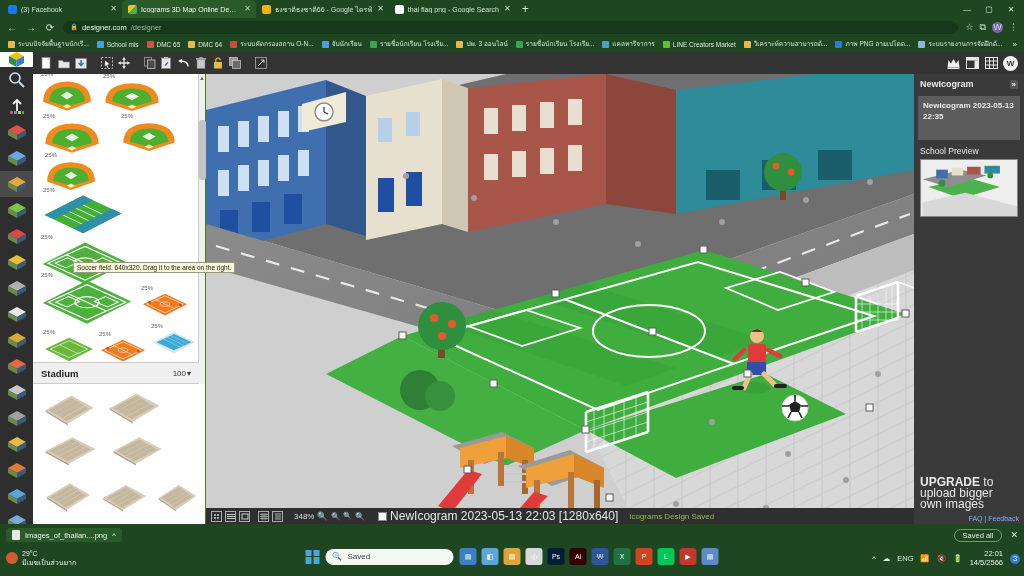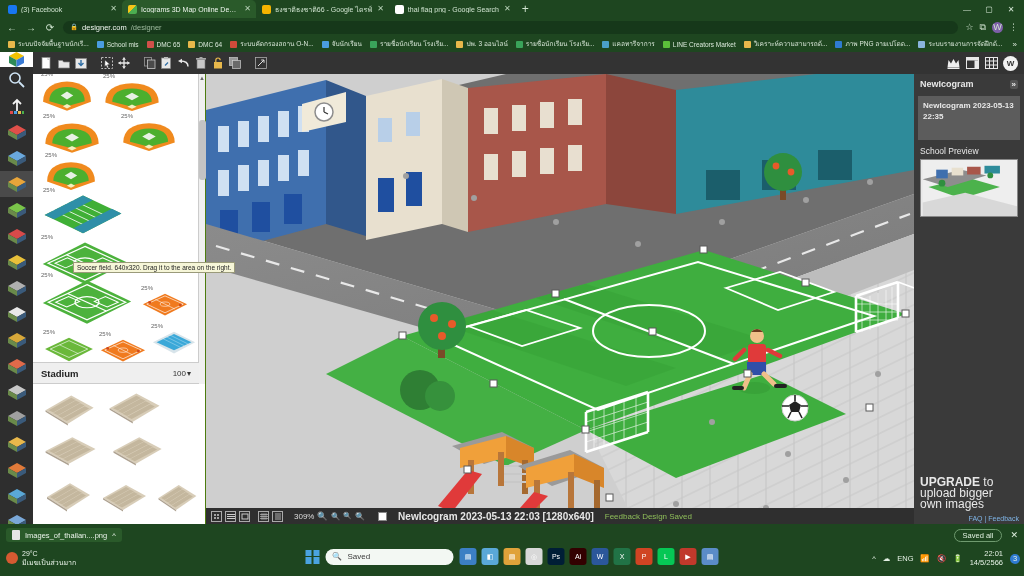--- a/index.html
+++ b/index.html
@@ -103,21 +103,21 @@
   .rp-upgrade b { font-weight:bold; }
   .rp-links { position:absolute; right:5px; bottom:2px; font-size:7px; color:#7fb4e6; }
 
   
   .statusbar { position:absolute; left:206px; bottom:0; width:708px; height:16px; background:#2f2f2f;
                display:flex; align-items:center; gap:3px; padding-left:5px; }
   .sb-ico { width:11px; height:11px; border:1px solid #aaa; display:flex; align-items:center; justify-content:center; }
   .sb-zoom { font-size:8px; color:#ddd; margin-left:8px; }
   .sb-mag { font-size:8.5px; color:#ddd; }
   .sb-swatch { width:9px; height:9px; background:#fff; border:1px solid #888; margin-left:10px; }
-  .sb-name { font-size:10px; color:#e6e6e6; margin-left:8px;font-weight:bold; }
+  .sb-name { font-size:12px; color:#e6e6e6; margin-left:0; }
   .sb-saved { font-size:8px; color:#8fbf5a; margin-left:8px; }
 
   
   .dlbar { position:absolute; left:0; top:524px; width:1024px; height:22px; background:#1e4620;
            display:flex; align-items:center; padding:0 6px; }
   .dl-chip { display:flex; align-items:center; gap:5px; background:#2a5a2a; border-radius:3px;
              padding:2px 6px; font-size:7.5px; color:#eaf3ea; }
   .dl-file { width:8px; height:10px; background:#e6e6e6; border-radius:1px; }
   .dl-right { margin-left:auto; display:flex; align-items:center; gap:8px; }
   .showall { border:1px solid #6f9a6f; border-radius:9px; padding:1px 8px; font-size:7.5px; color:#dff0df; }
@@ -980,28 +980,28 @@
             </g>
           </svg>
         </div>
       <div class="sb-ico">
           <svg width="8" height="7">
             <g stroke="#ccc" stroke-width="0.8">
               <path d="M2 0v7M4 0v7M6 0v7"></path>
             </g>
           </svg>
         </div>
-      <span class="sb-zoom">309%</span>
+      <span class="sb-zoom">348%</span>
       <span class="sb-mag">🔍</span>
       <span class="sb-mag" style="font-size:7.5px">🔍</span>
       <span class="sb-mag" style="font-size:7px">🔍</span>
       <span class="sb-mag" style="font-size:8px">🔍</span>
       <span class="sb-swatch"></span>
       <span class="sb-name">NewIcogram 2023-05-13 22:03 [1280x640]</span>
-      <span class="sb-saved">Feedback Design Saved</span>
+      <span class="sb-saved">Icograms Design Saved</span>
     </div>
   </div>
 
   <div class="dlbar">
     <div class="dl-chip">
       <span class="dl-file"></span>
       <span>Images_of_thailan....png</span>
       <span>^</span>
     </div>
     <div class="dl-right">

